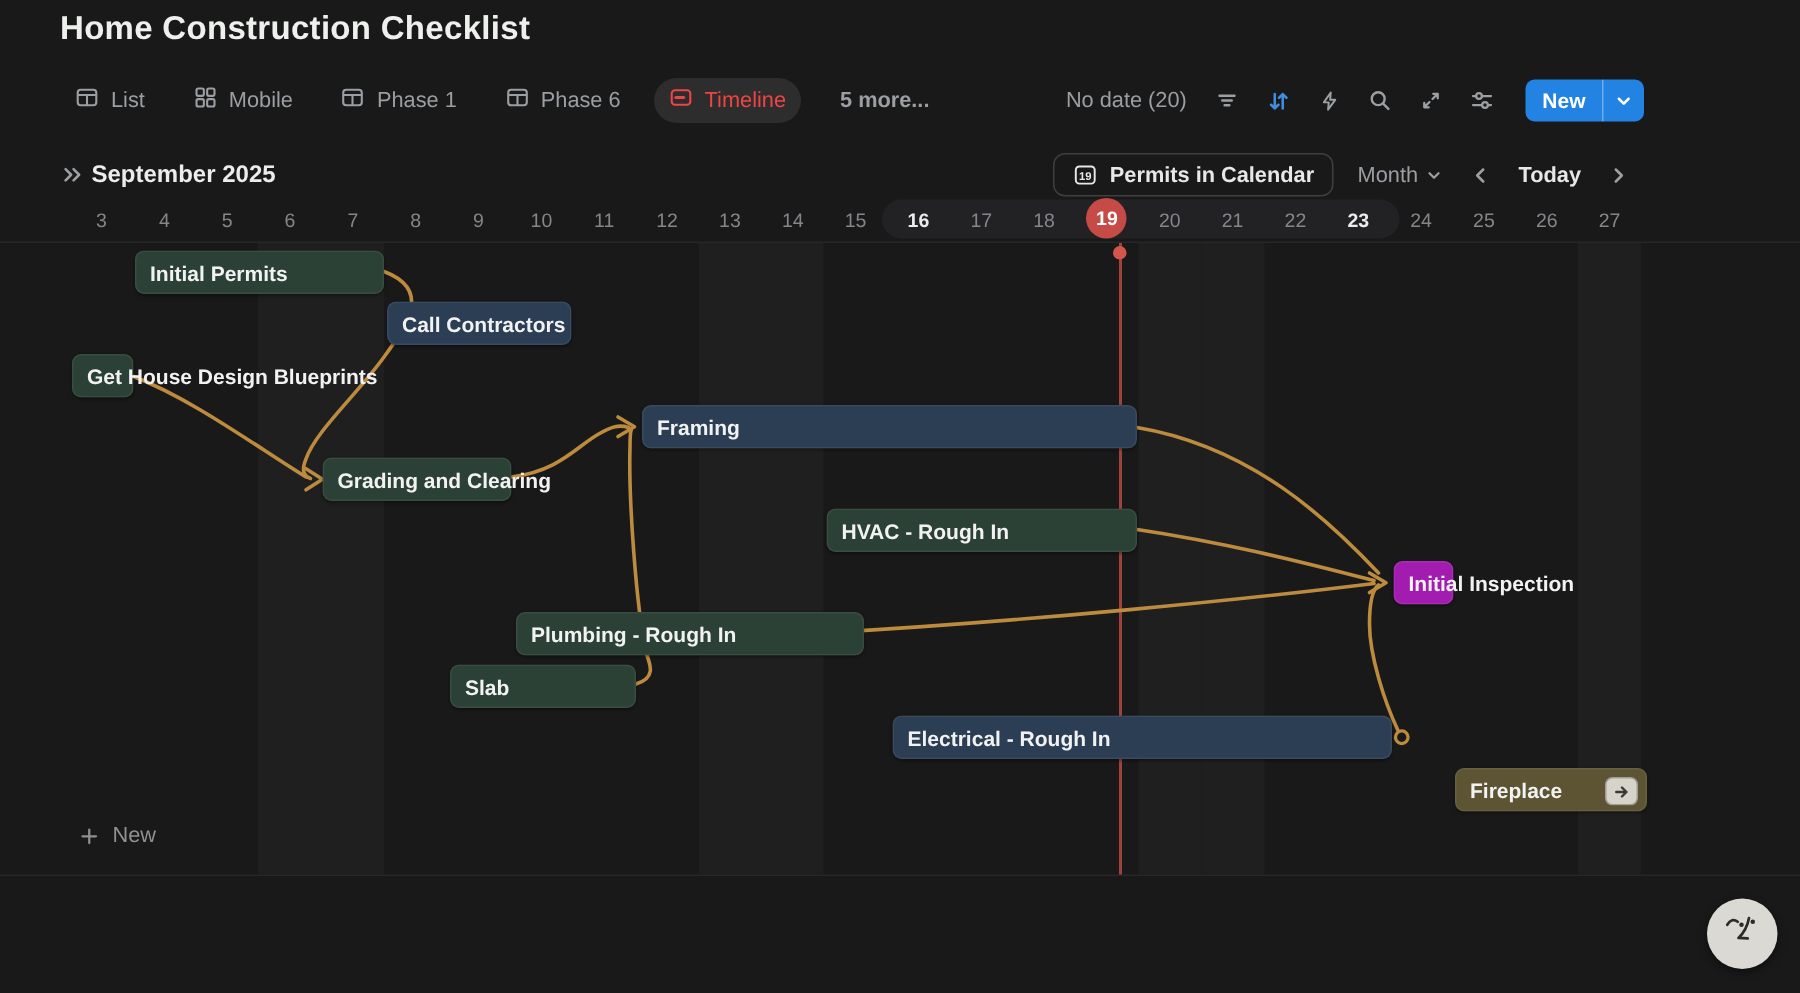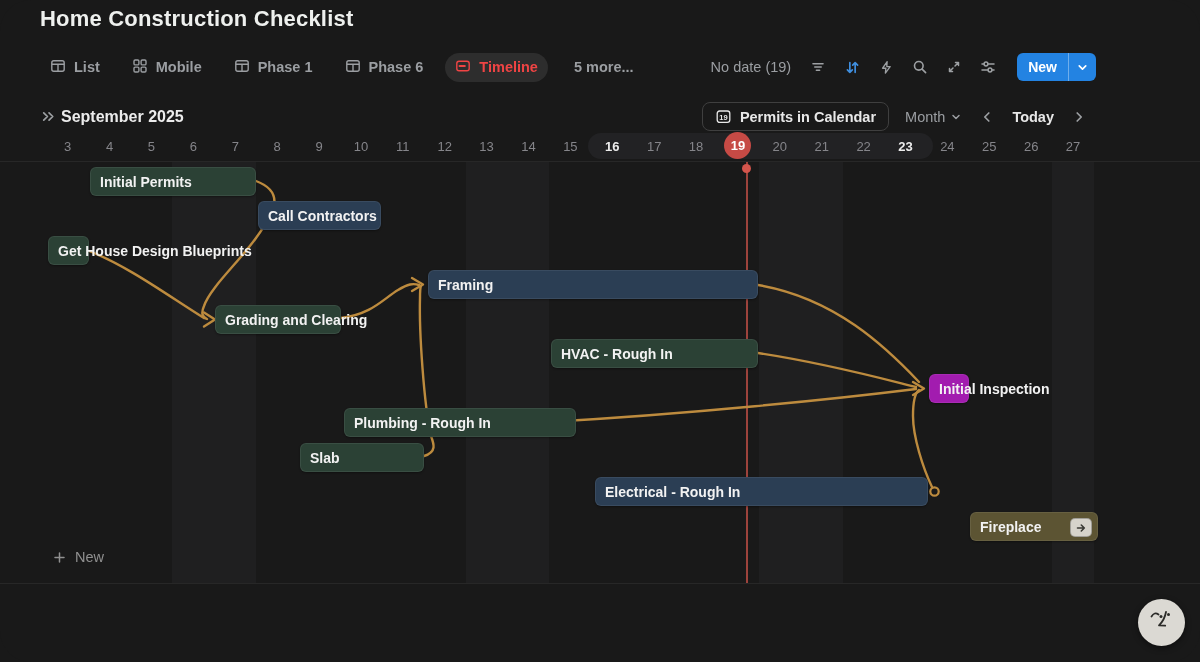--- a/index.html
+++ b/index.html
@@ -9,21 +9,21 @@
 
   
   .page-title{position:absolute;left:40px;top:6px;font-size:22px;font-weight:700;
               color:#eef0ee;letter-spacing:.2px;}
 
   
   .tabs-row{position:absolute;left:40px;right:104px;top:50px;height:34px;
             display:flex;align-items:center;justify-content:space-between;}
   .tabs-left{display:flex;align-items:center;gap:12px;}
   .tab{display:flex;align-items:center;gap:8px;color:#9b9ea2;font-size:14.5px;
-       font-weight:700;padding:5px 10px;border-radius:16px;cursor:pointer;white-space:nowrap;justify-content:space-between;}
+       font-weight:400;padding:5px 10px;border-radius:16px;cursor:pointer;white-space:nowrap;justify-content:space-between;}
   .tab.active{background:#2d2d2d;color:#ef4444;}
   .tab svg{flex:0 0 auto;}
   .tabs-more{color:#9b9ea2;font-size:14.5px;font-weight:600;margin-left:14px;white-space:nowrap;}
 
   .toolbar-right{display:flex;align-items:center;gap:8px;}
   .no-date{color:#9b9ea2;font-size:14.5px;font-weight:500;margin-right:6px;white-space:nowrap;}
   .icon-btn{width:26px;height:26px;display:flex;align-items:center;justify-content:center;
             color:#9da0a3;border-radius:4px;cursor:pointer;}
   .icon-btn.blue{color:#3f8ede;}
   .new-btn{display:flex;align-items:stretch;height:28px;background:#2383e2;border-radius:6px;
@@ -134,21 +134,21 @@
             <span><svg width="16" height="16" viewBox="0 0 16 16" fill="none" stroke="currentColor" stroke-width="1.4">
                 <rect x="1.8" y="3.2" width="12.4" height="9.6" rx="2.2"></rect>
                 <path d="M4.6,8 H9.8" stroke-width="2.1" stroke-linecap="round"></path>
               </svg></span>
             <span>Timeline</span>
           </span>
         </span>
       <span class="tabs-more">5 more...</span>
     </div>
     <div class="toolbar-right">
-      <span class="no-date">No date (19)</span>
+      <span class="no-date">No date (20)</span>
       <span class="icon-btn">
         <svg width="16" height="16" viewBox="0 0 16 16" fill="none" stroke="currentColor" stroke-width="1.6" stroke-linecap="round">
             <path d="M3,4.8 H13 M4.8,8 H11.2 M6.4,11.2 H9.6"></path>
           </svg>
       </span>
       <span class="icon-btn blue">
         <svg width="17" height="17" viewBox="0 0 16 16" fill="none" stroke="currentColor" stroke-width="1.6" stroke-linecap="round" stroke-linejoin="round">
             <path d="M5.5,3.5 V12.5 M5.5,12.5 L3.2,10.2 M5.5,12.5 L7.8,10.2 M10.5,12.5 V3.5 M10.5,3.5 L8.2,5.8 M10.5,3.5 L12.8,5.8"></path>
           </svg>
       </span>

